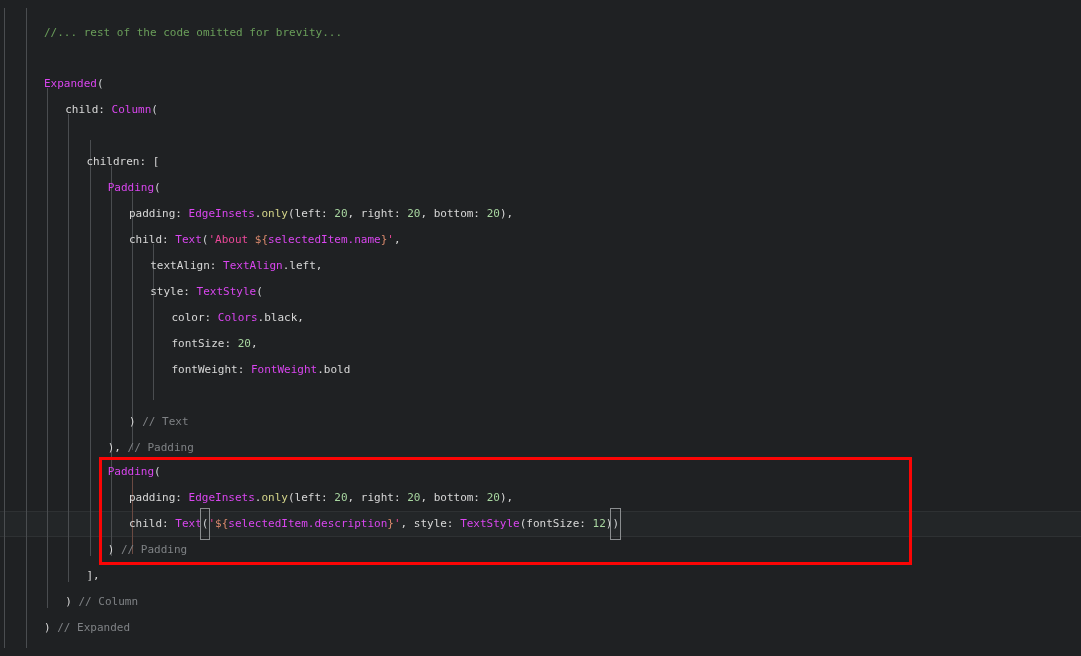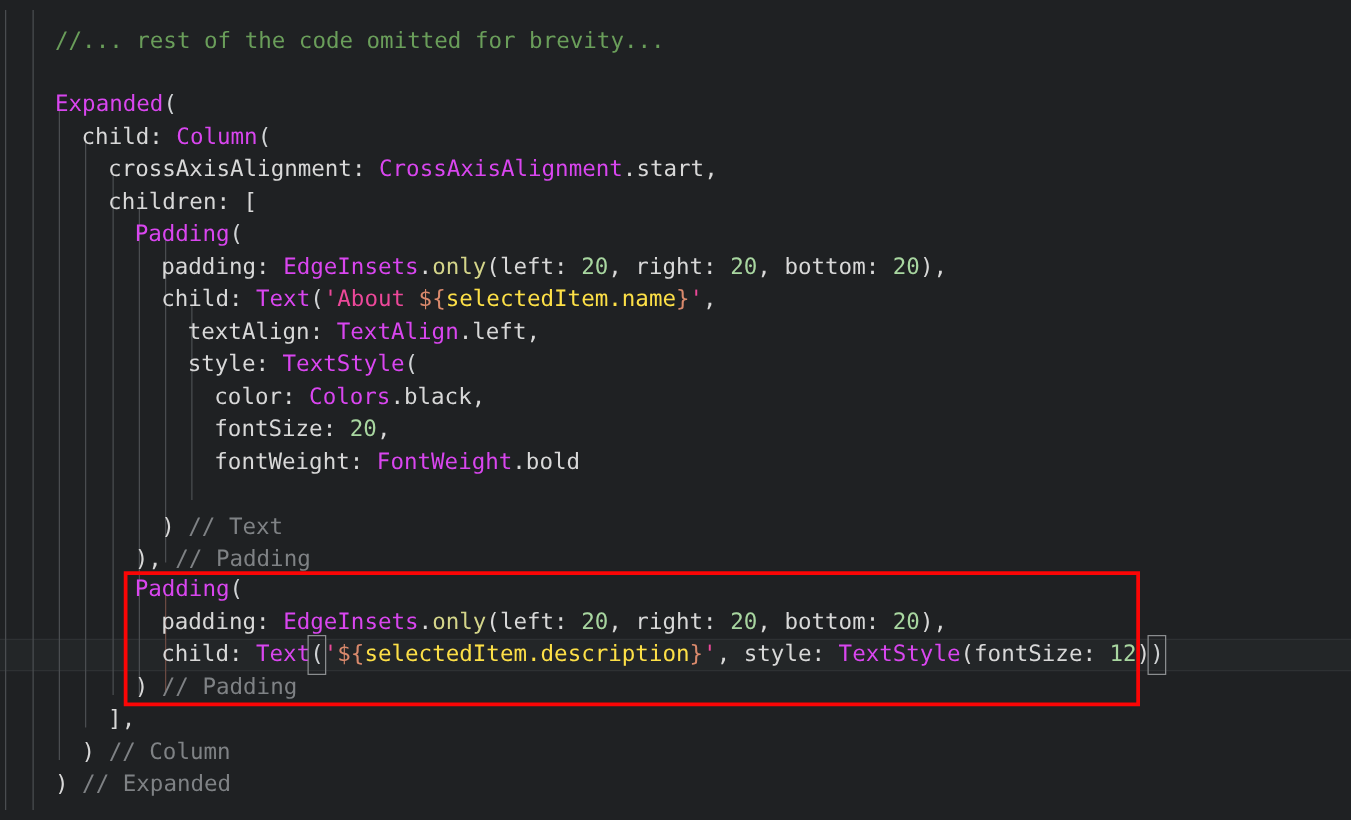--- a/index.html
+++ b/index.html
@@ -54,35 +54,35 @@
     position: absolute;
     left: 0; top: 0;
     width: 1081px; height: 656px;
   }
   .line {
     position: absolute;
     left: 0;
     height: 26px;
     line-height: 26px;
     white-space: pre;
-    font-size: 18px;
+    font-size: 11px;
     letter-spacing: 0px;
     color: #d6d6d6;
   }
 
   
   .t-comment     { color: #6a9e5a; }
   .t-hint        { color: #7f8285; }
   .t-type        { color: #d946ef; }
   .t-plain       { color: #d8d8d8; }
   .t-prop        { color: #d4d58a; text-align: right; }
   .t-num         { color: #a8d6a0; }
   .t-string      { color: #ec4899; }
   .t-interp      { color: #d9896c; }
-  .t-ident       { color: #fde047; }
+  .t-ident       { color: #d946ef; }
   .t-punc        { color: #cfd2d4; }
 
   
   .brk {
     position: relative;
     display: inline-block;
     color: #cfd2d4;
   }
   .brk::after {
     content: "";
@@ -118,21 +118,20 @@
       <div class="guide" style="left: 132px; top: 192px; height: 258px;"></div>
       <div class="guide active" style="left: 132px; top: 476px; height: 78px;"></div>
       <div class="guide" style="left: 153px; top: 244px; height: 156px;"></div>
     </div>
 
   <div class="code-layer" id="code-layer">
       <div class="line" style="top: 20px; left: 44px;"><span class="t-comment">//... rest of the code omitted for brevity...</span></div>
       <div class="line" style="top: 46px; left: 1.52px;"></div>
       <div class="line" style="top: 71px; left: 44px;"><span class="t-type">Expanded</span><span class="t-punc">(</span></div>
       <div class="line" style="top: 97px; left: 65.24px;"><span class="t-plain">child: </span><span class="t-type">Column</span><span class="t-punc">(</span></div>
-      <div class="line" style="top: 123px; left: 86.48px;"><span class="t-plain">crossAxisAlignment: </span><span class="t-type">CrossAxisAlignment</span><span class="t-plain">.start,</span></div>
       <div class="line" style="top: 149px; left: 86.48px;"><span class="t-plain">children: [</span></div>
       <div class="line" style="top: 175px; left: 107.72px;"><span class="t-type">Padding</span><span class="t-punc">(</span></div>
       <div class="line" style="top: 201px; left: 128.96px;"><span class="t-plain">padding: </span><span class="t-type">EdgeInsets</span><span class="t-plain">.</span><span class="t-prop">only</span><span class="t-plain">(left: </span><span class="t-num">20</span><span class="t-plain">, right: </span><span class="t-num">20</span><span class="t-plain">, bottom: </span><span class="t-num">20</span><span class="t-plain">),</span></div>
       <div class="line" style="top: 227px; left: 128.96px;"><span class="t-plain">child: </span><span class="t-type">Text</span><span class="t-punc">(</span><span class="t-string">'About </span><span class="t-interp">${</span><span class="t-ident">selectedItem.name</span><span class="t-interp">}</span><span class="t-string">'</span><span class="t-plain">,</span></div>
       <div class="line" style="top: 253px; left: 150.2px;"><span class="t-plain">textAlign: </span><span class="t-type">TextAlign</span><span class="t-plain">.left,</span></div>
       <div class="line" style="top: 279px; left: 150.2px;"><span class="t-plain">style: </span><span class="t-type">TextStyle</span><span class="t-punc">(</span></div>
       <div class="line" style="top: 305px; left: 171.44px;"><span class="t-plain">color: </span><span class="t-type">Colors</span><span class="t-plain">.black,</span></div>
       <div class="line" style="top: 331px; left: 171.44px;"><span class="t-plain">fontSize: </span><span class="t-num">20</span><span class="t-plain">,</span></div>
       <div class="line" style="top: 357px; left: 171.44px;"><span class="t-plain">fontWeight: </span><span class="t-type">FontWeight</span><span class="t-plain">.bold</span></div>
       <div class="line" style="top: 409px; left: 128.96px;"><span class="t-plain">) </span><span class="t-hint">// Text</span></div>

